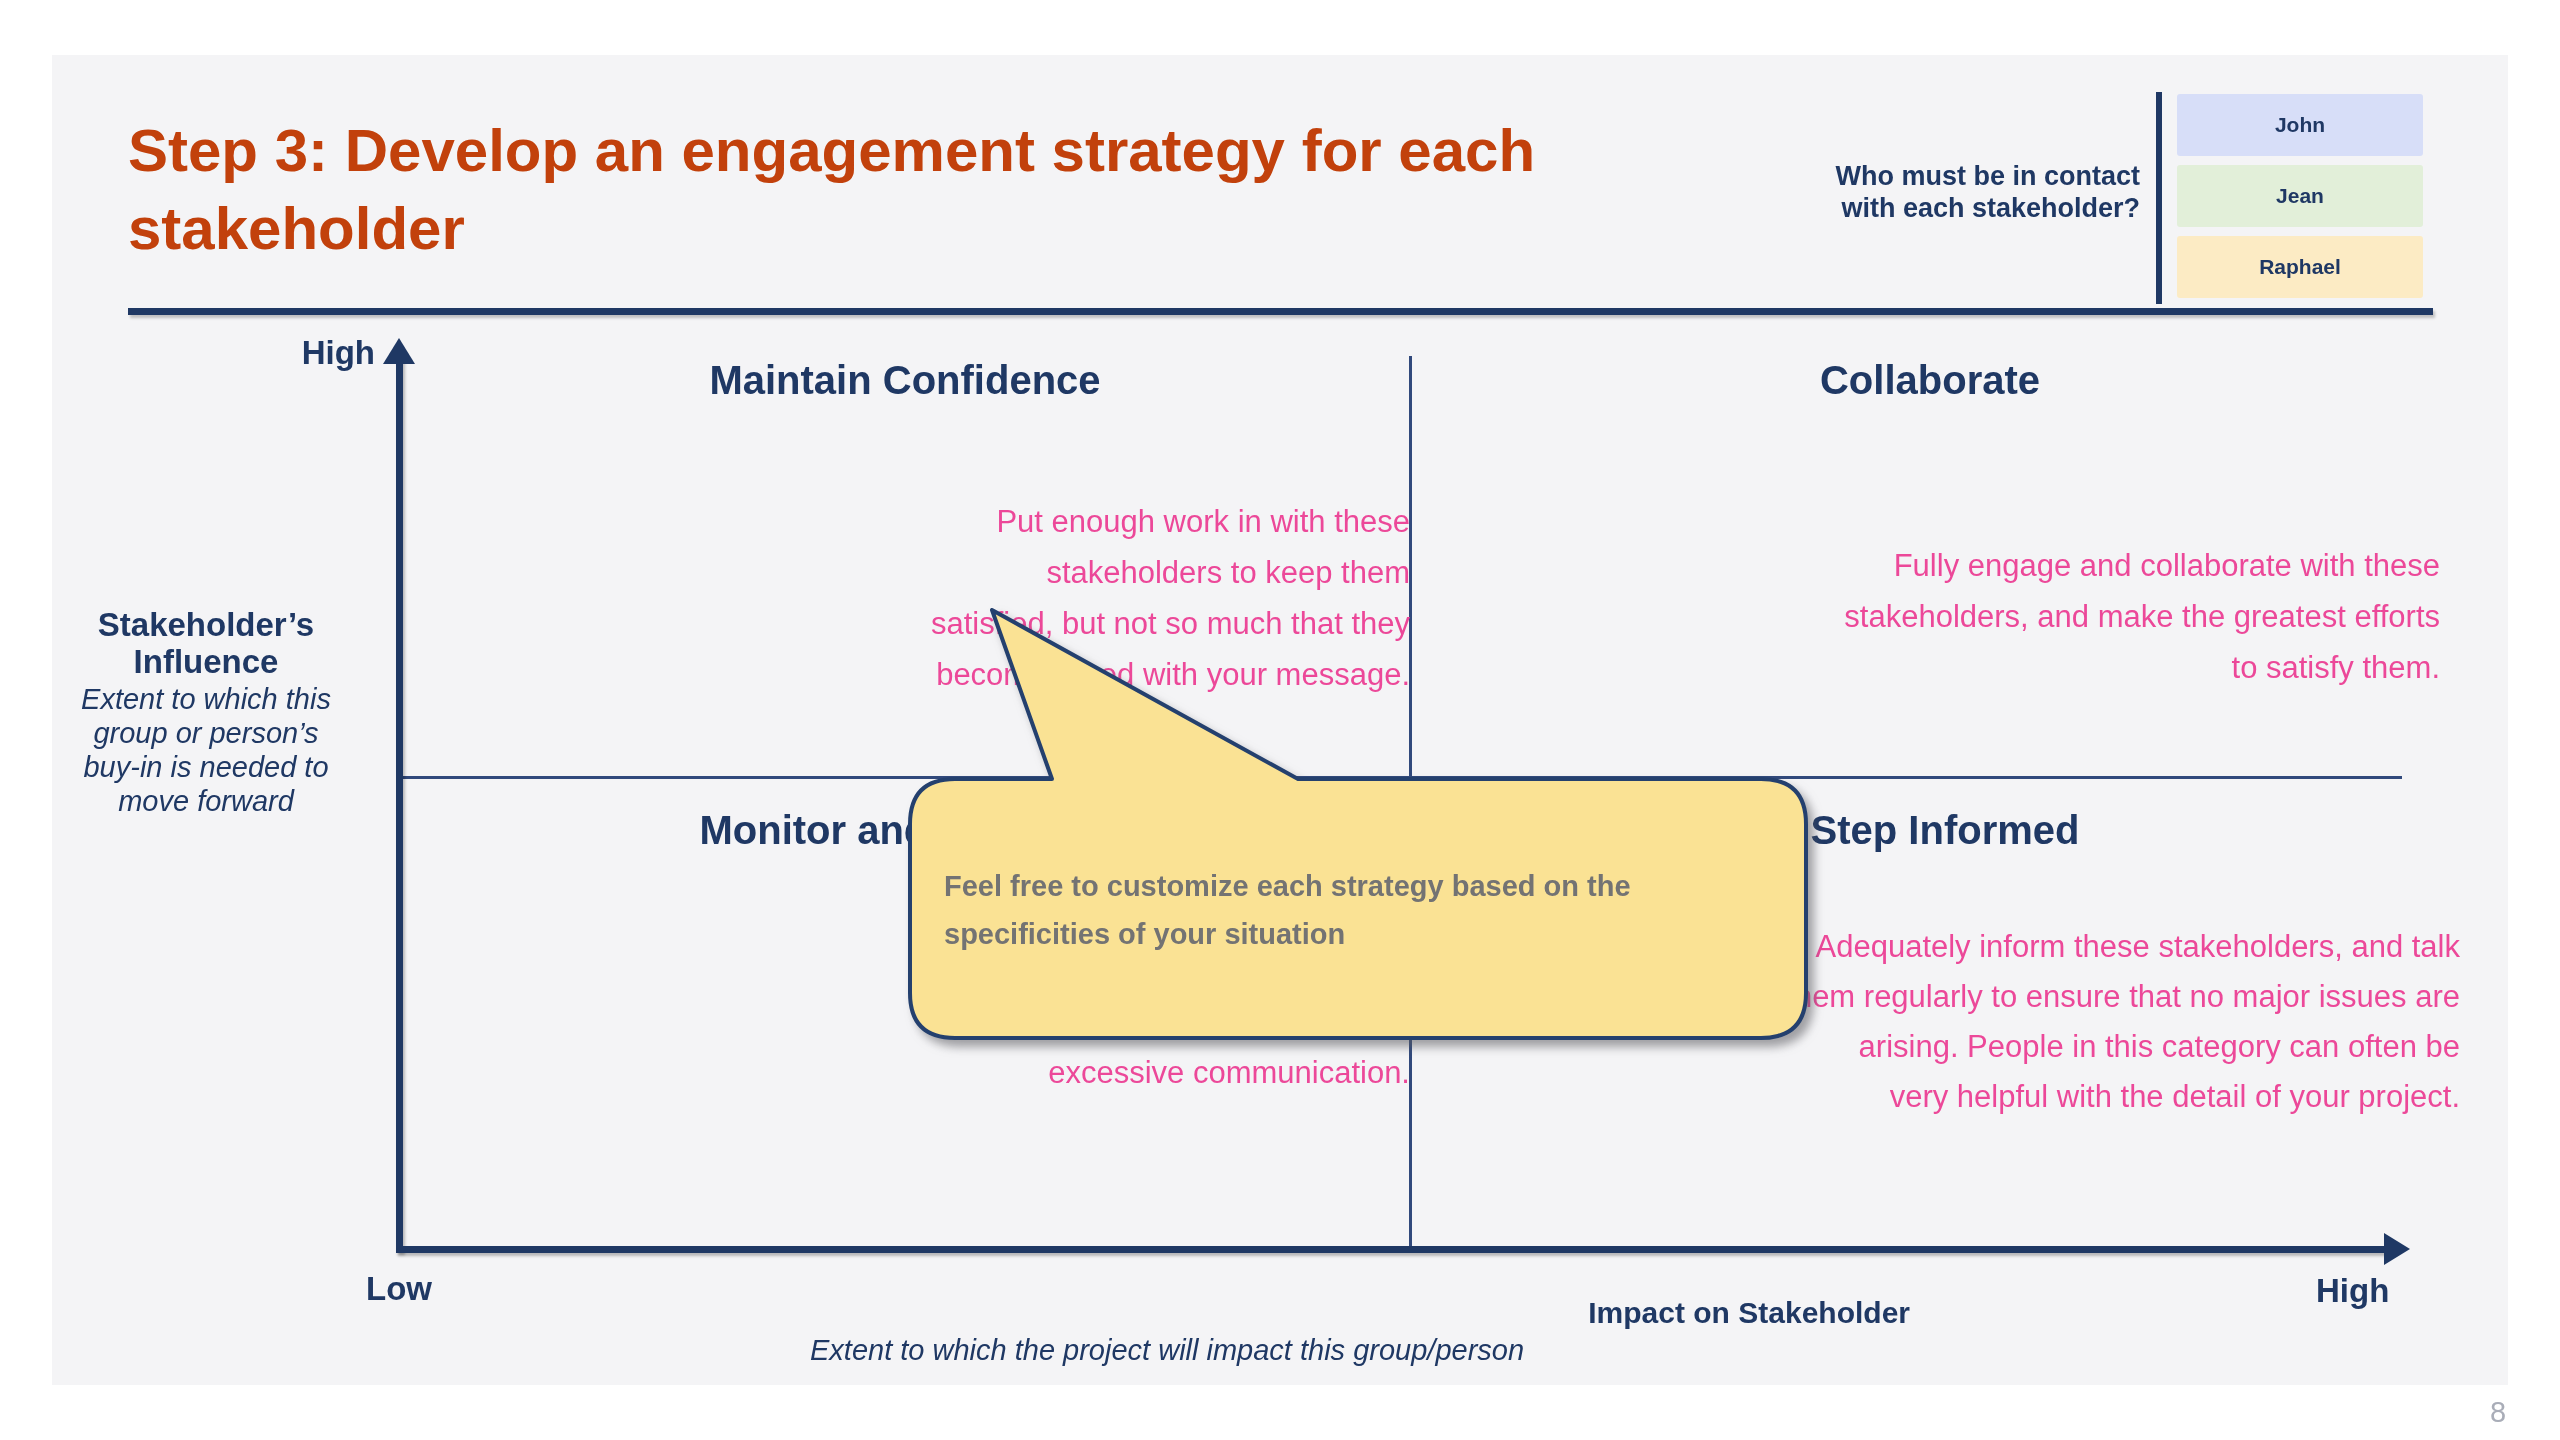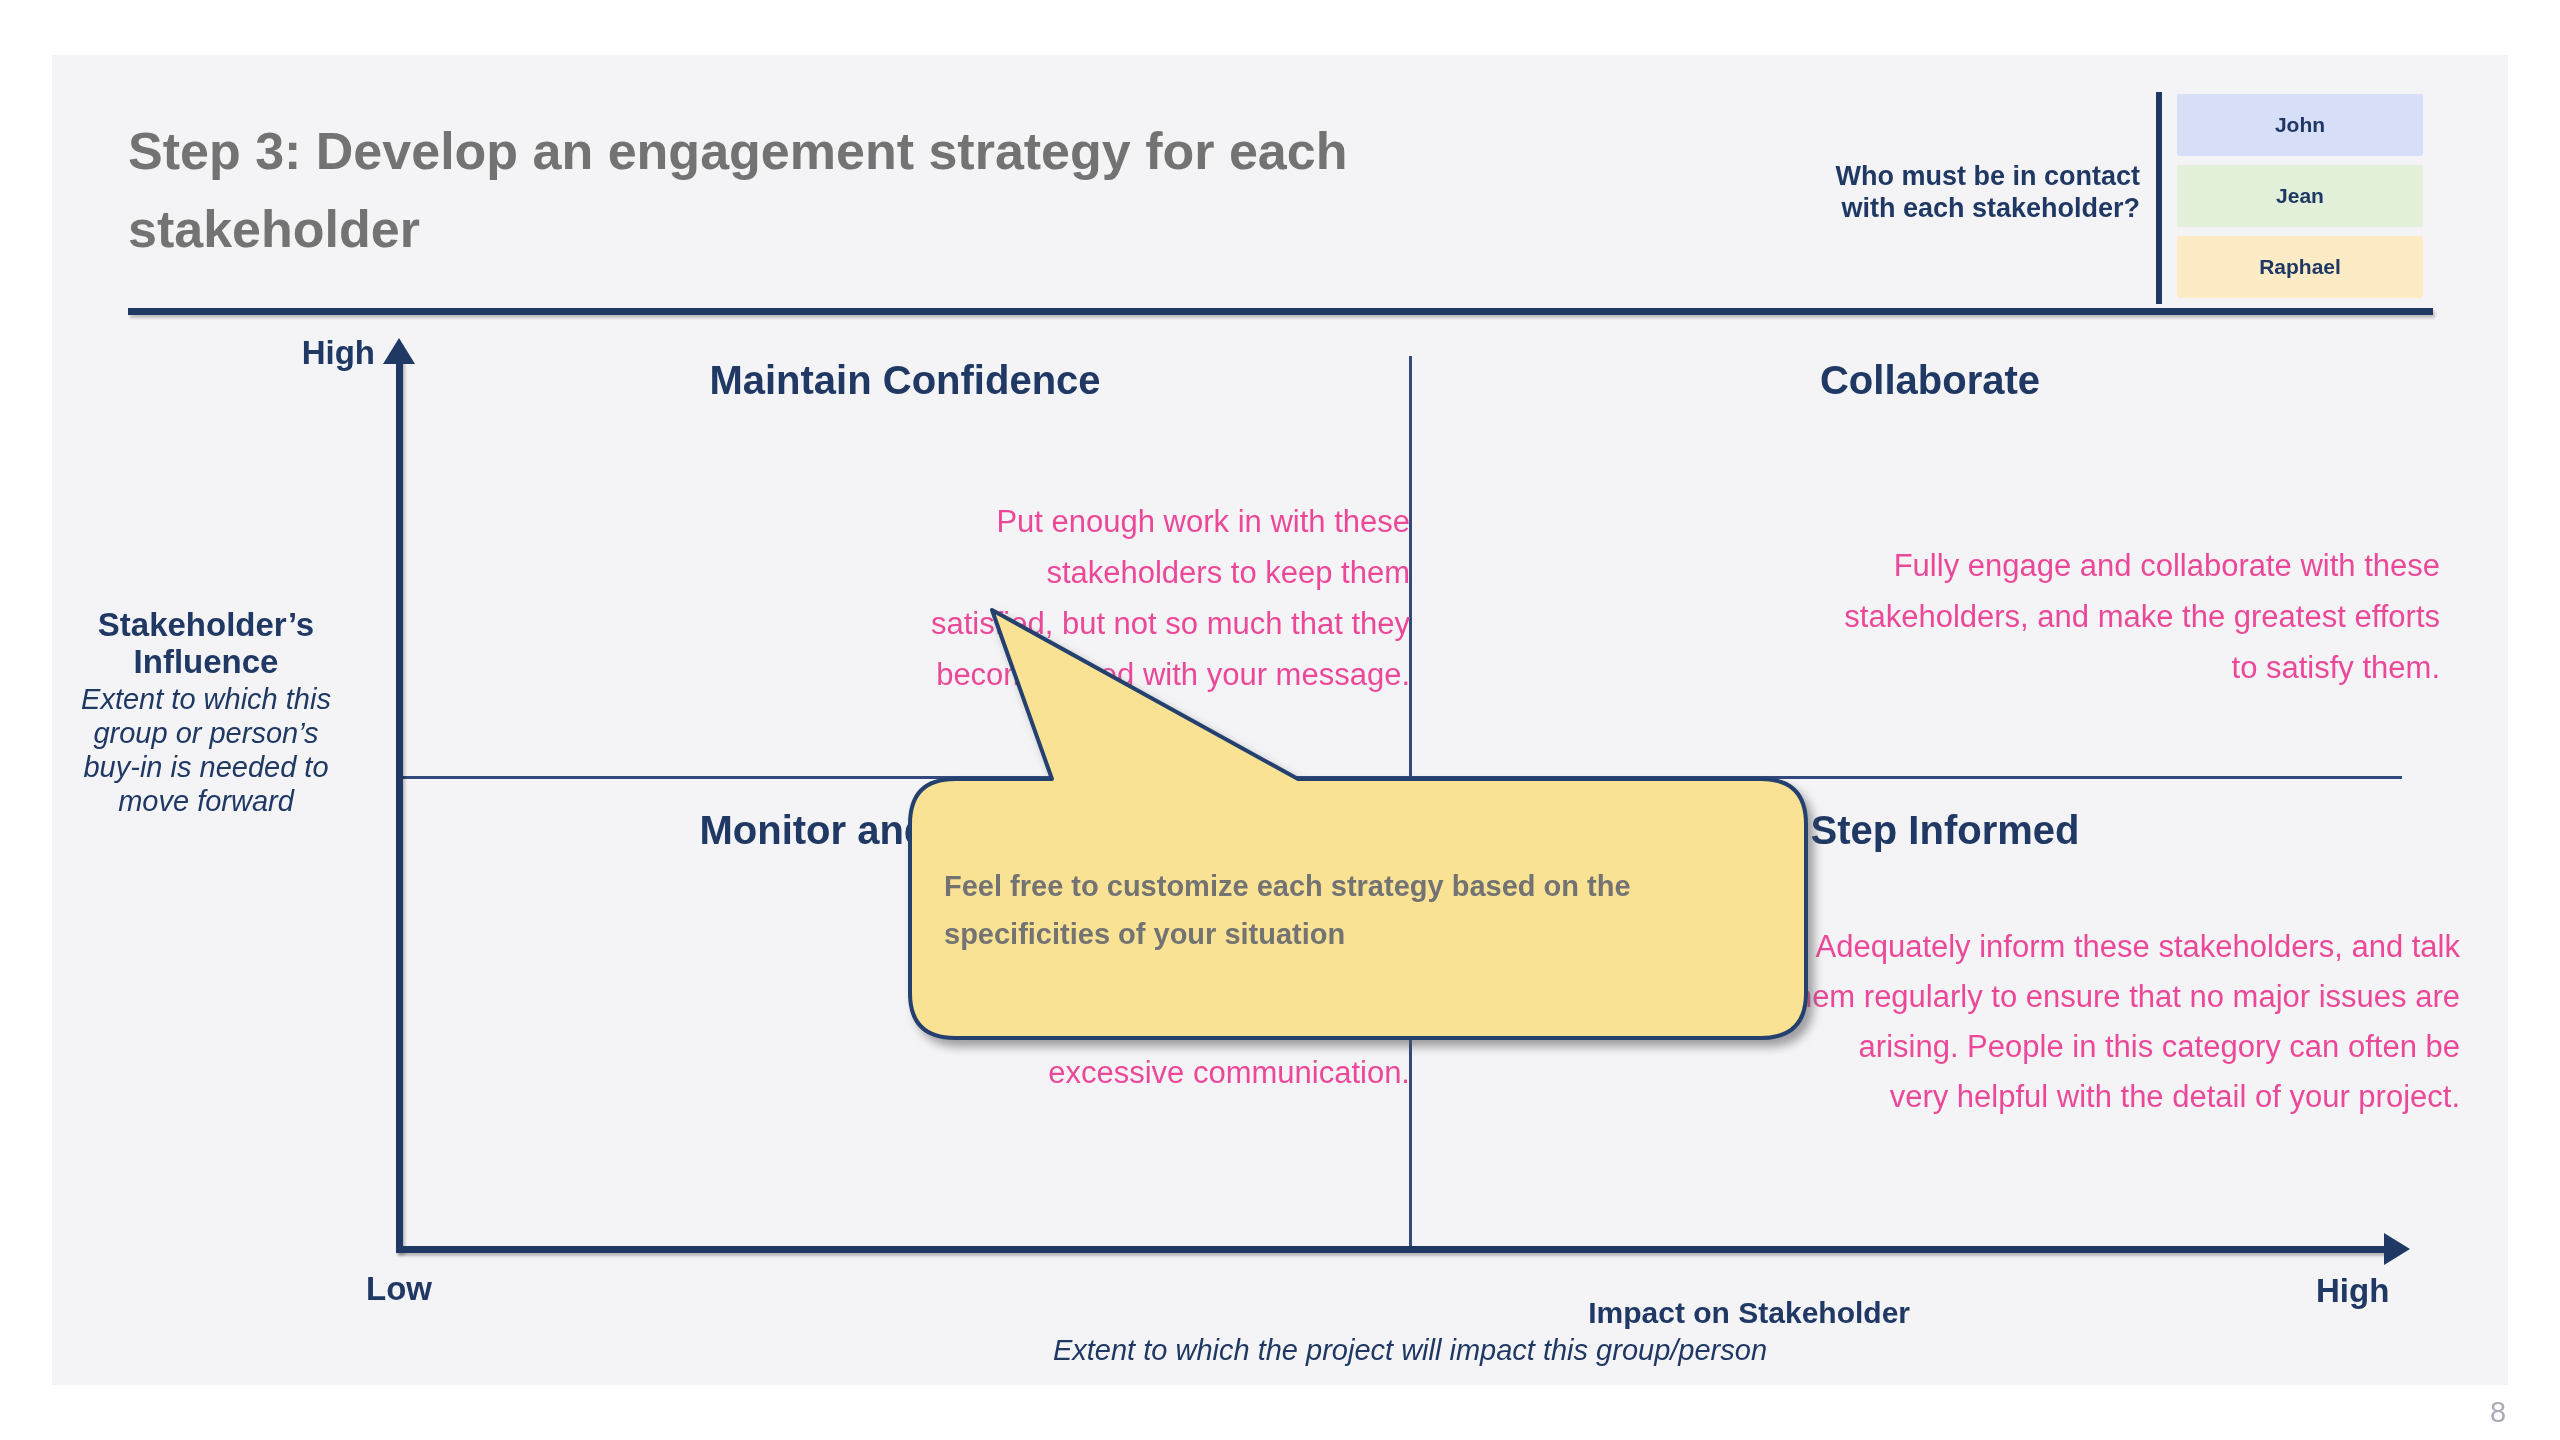--- a/index.html
+++ b/index.html
@@ -10,21 +10,21 @@
     color:#1f3864;
   }
   .abs{position:absolute;}
   .ml{white-space:pre-line;}
   .nowrap{white-space:nowrap;}
 
   #slide-bg{left:52px;top:55px;width:2456px;height:1330px;background:#f4f4f6;}
 
   #slide-title{
     left:128px;top:112px;width:1700px;
-    font-size:52px;font-weight:bold;line-height:78px;color:#737373;
+    font-size:60px;font-weight:bold;line-height:78px;color:#c2410c;
   }
   #title-rule{
     left:128px;top:308px;width:2305px;height:7px;background:#1f3864;
     box-shadow:2px 3px 3px rgba(0,0,0,0.22);
   }
 
   
   #legend-question{
     left:1600px;top:160px;width:540px;text-align:right;
     font-size:27px;font-weight:bold;line-height:32px;
@@ -65,21 +65,21 @@
     font-size:33px;font-weight:bold;line-height:37px;
   }
   #y-axis-desc{
     left:40px;top:682px;width:332px;text-align:center;
     font-size:29px;font-style:italic;line-height:34px;
   }
 
   
   #x-axis-title{left:910px;top:1296px;width:1000px;text-align:right;
     font-size:30px;font-weight:bold;}
-  #x-axis-desc{left:810px;top:1334px;width:1200px;text-align:center;
+  #x-axis-desc{left:810px;top:1334px;width:1200px;
     font-size:29px;font-style:italic;}
 
   
   .q-title{font-size:40px;font-weight:bold;text-align:center;}
   .q-text{font-size:31px;line-height:51px;text-align:right;color:#ec4899;}
   #q-tl-title{left:400px;top:358px;width:1010px;}
   #q-tl-text{left:400px;top:496px;width:1010px;}
   #q-tr-title{left:1420px;top:358px;width:1020px;}
   #q-tr-text{left:1420px;top:540px;width:1020px;}
   #q-bl-title{left:400px;top:808px;width:1010px;}

